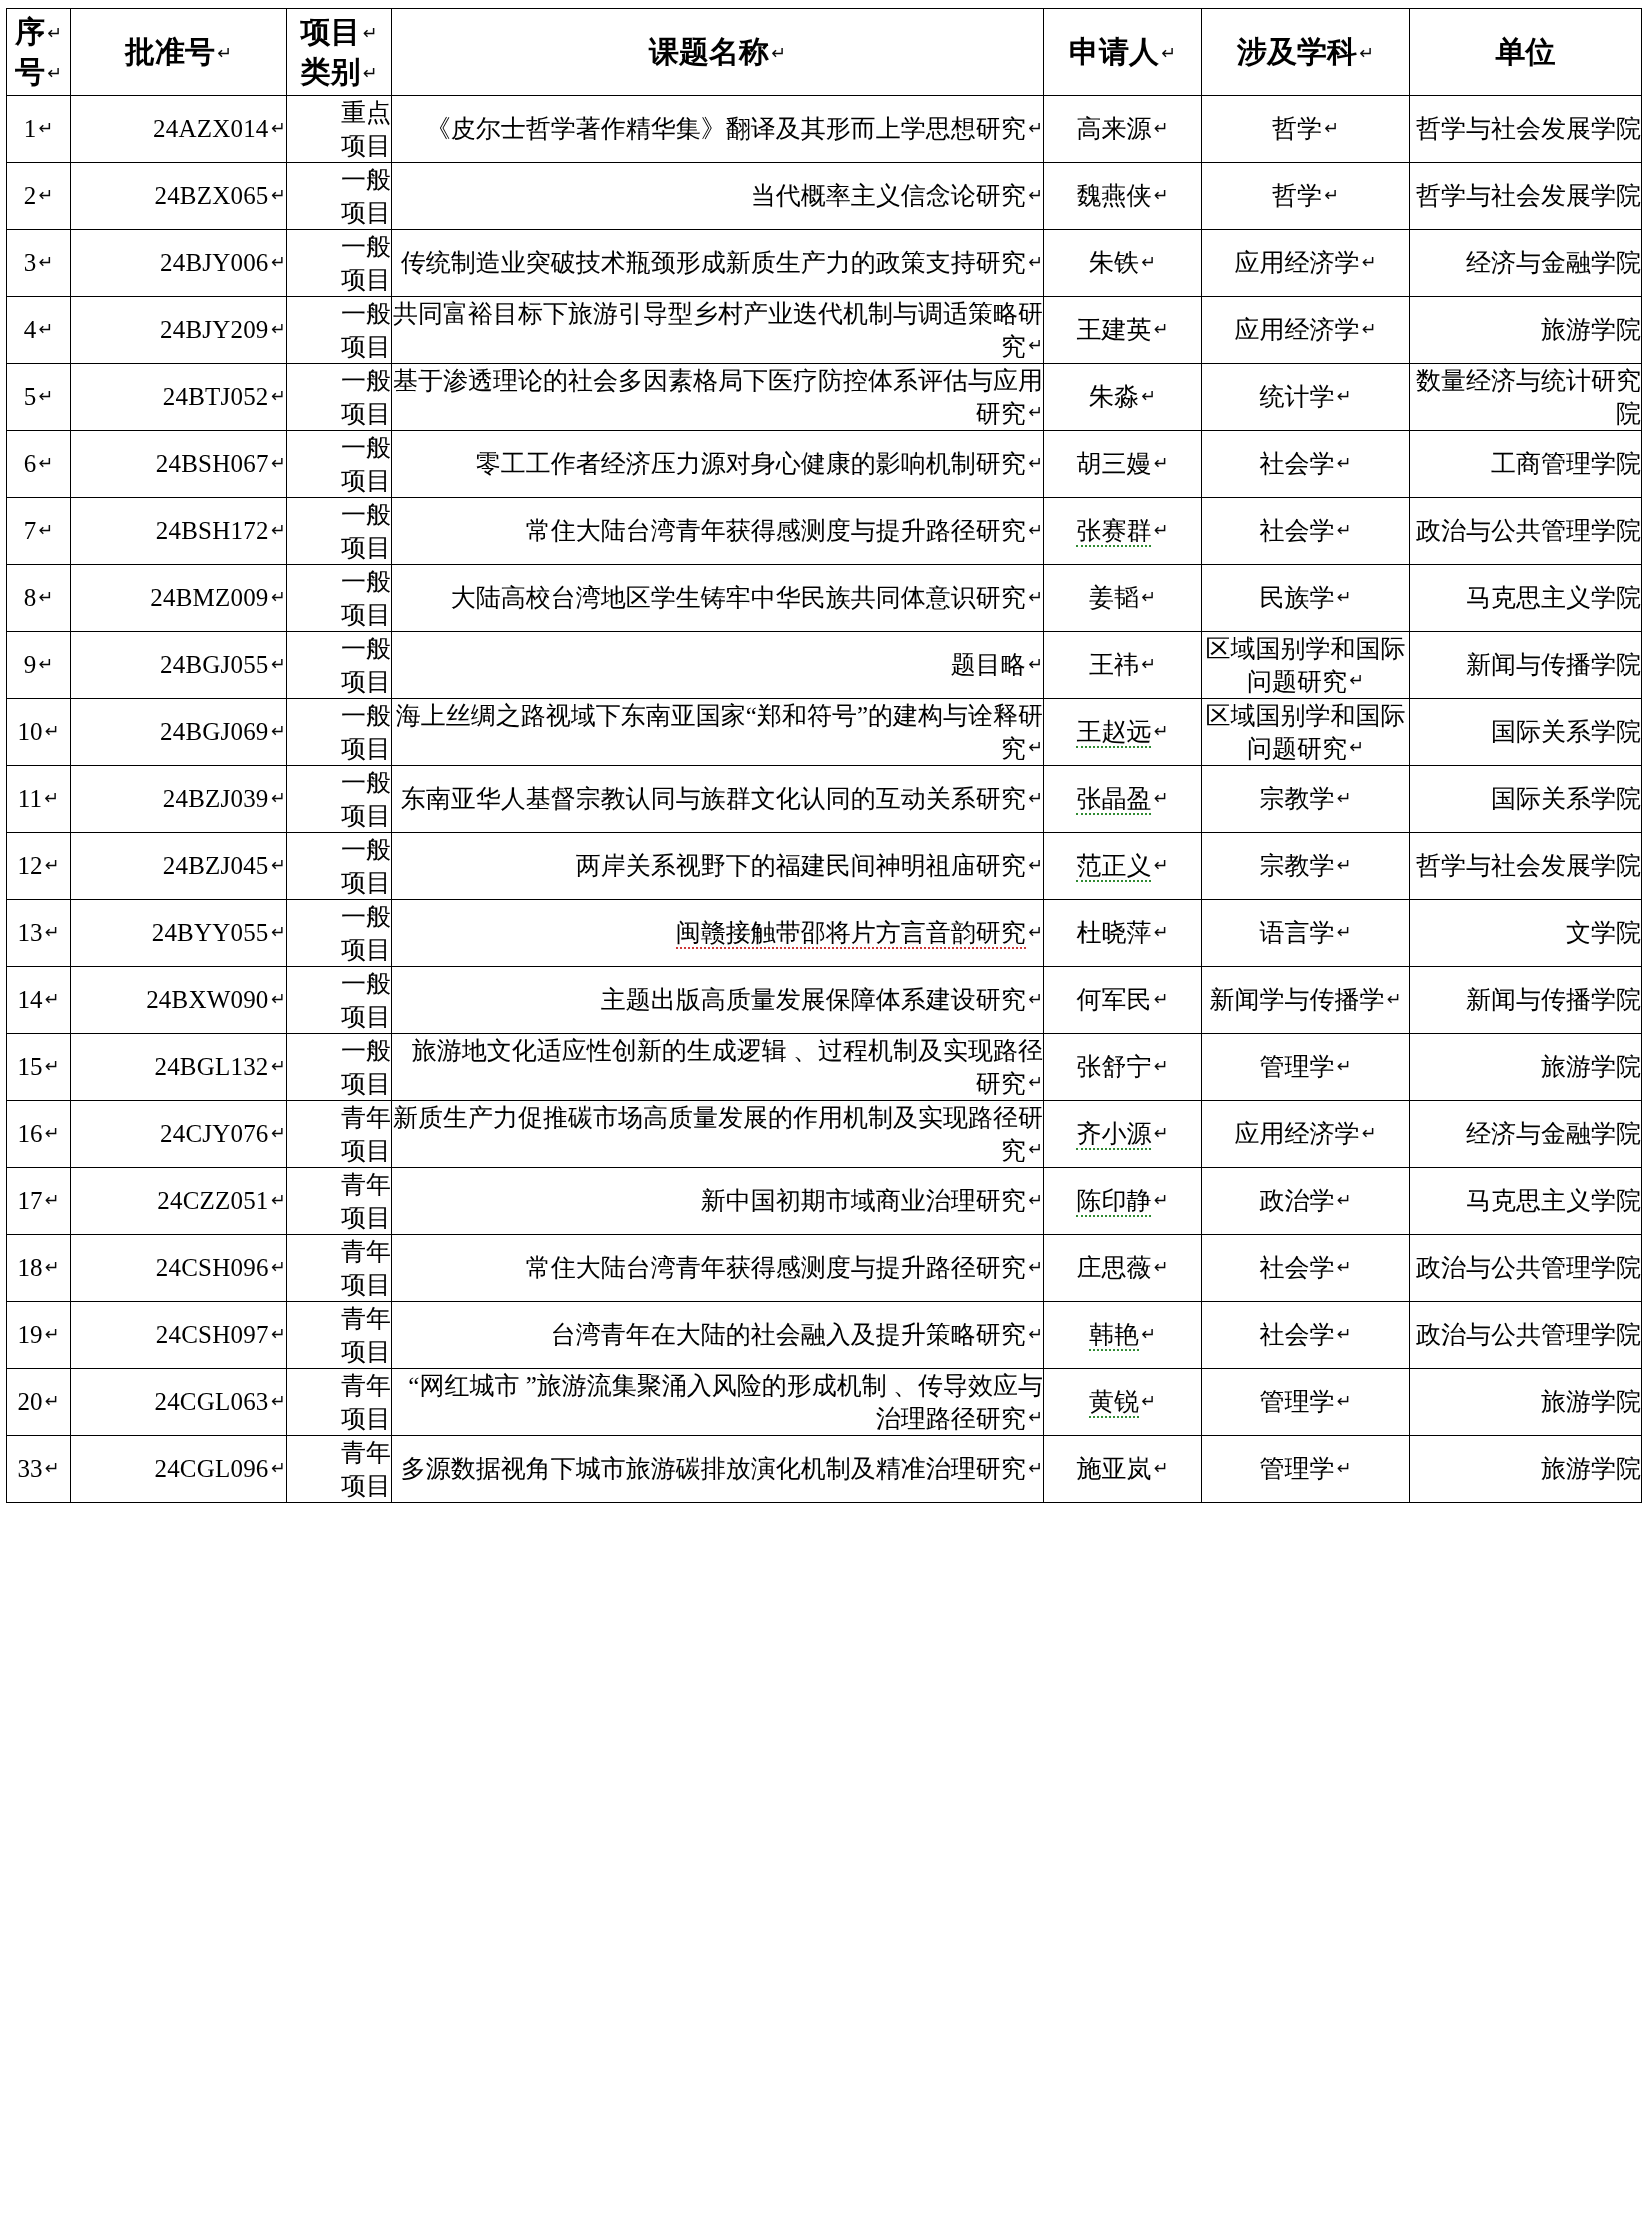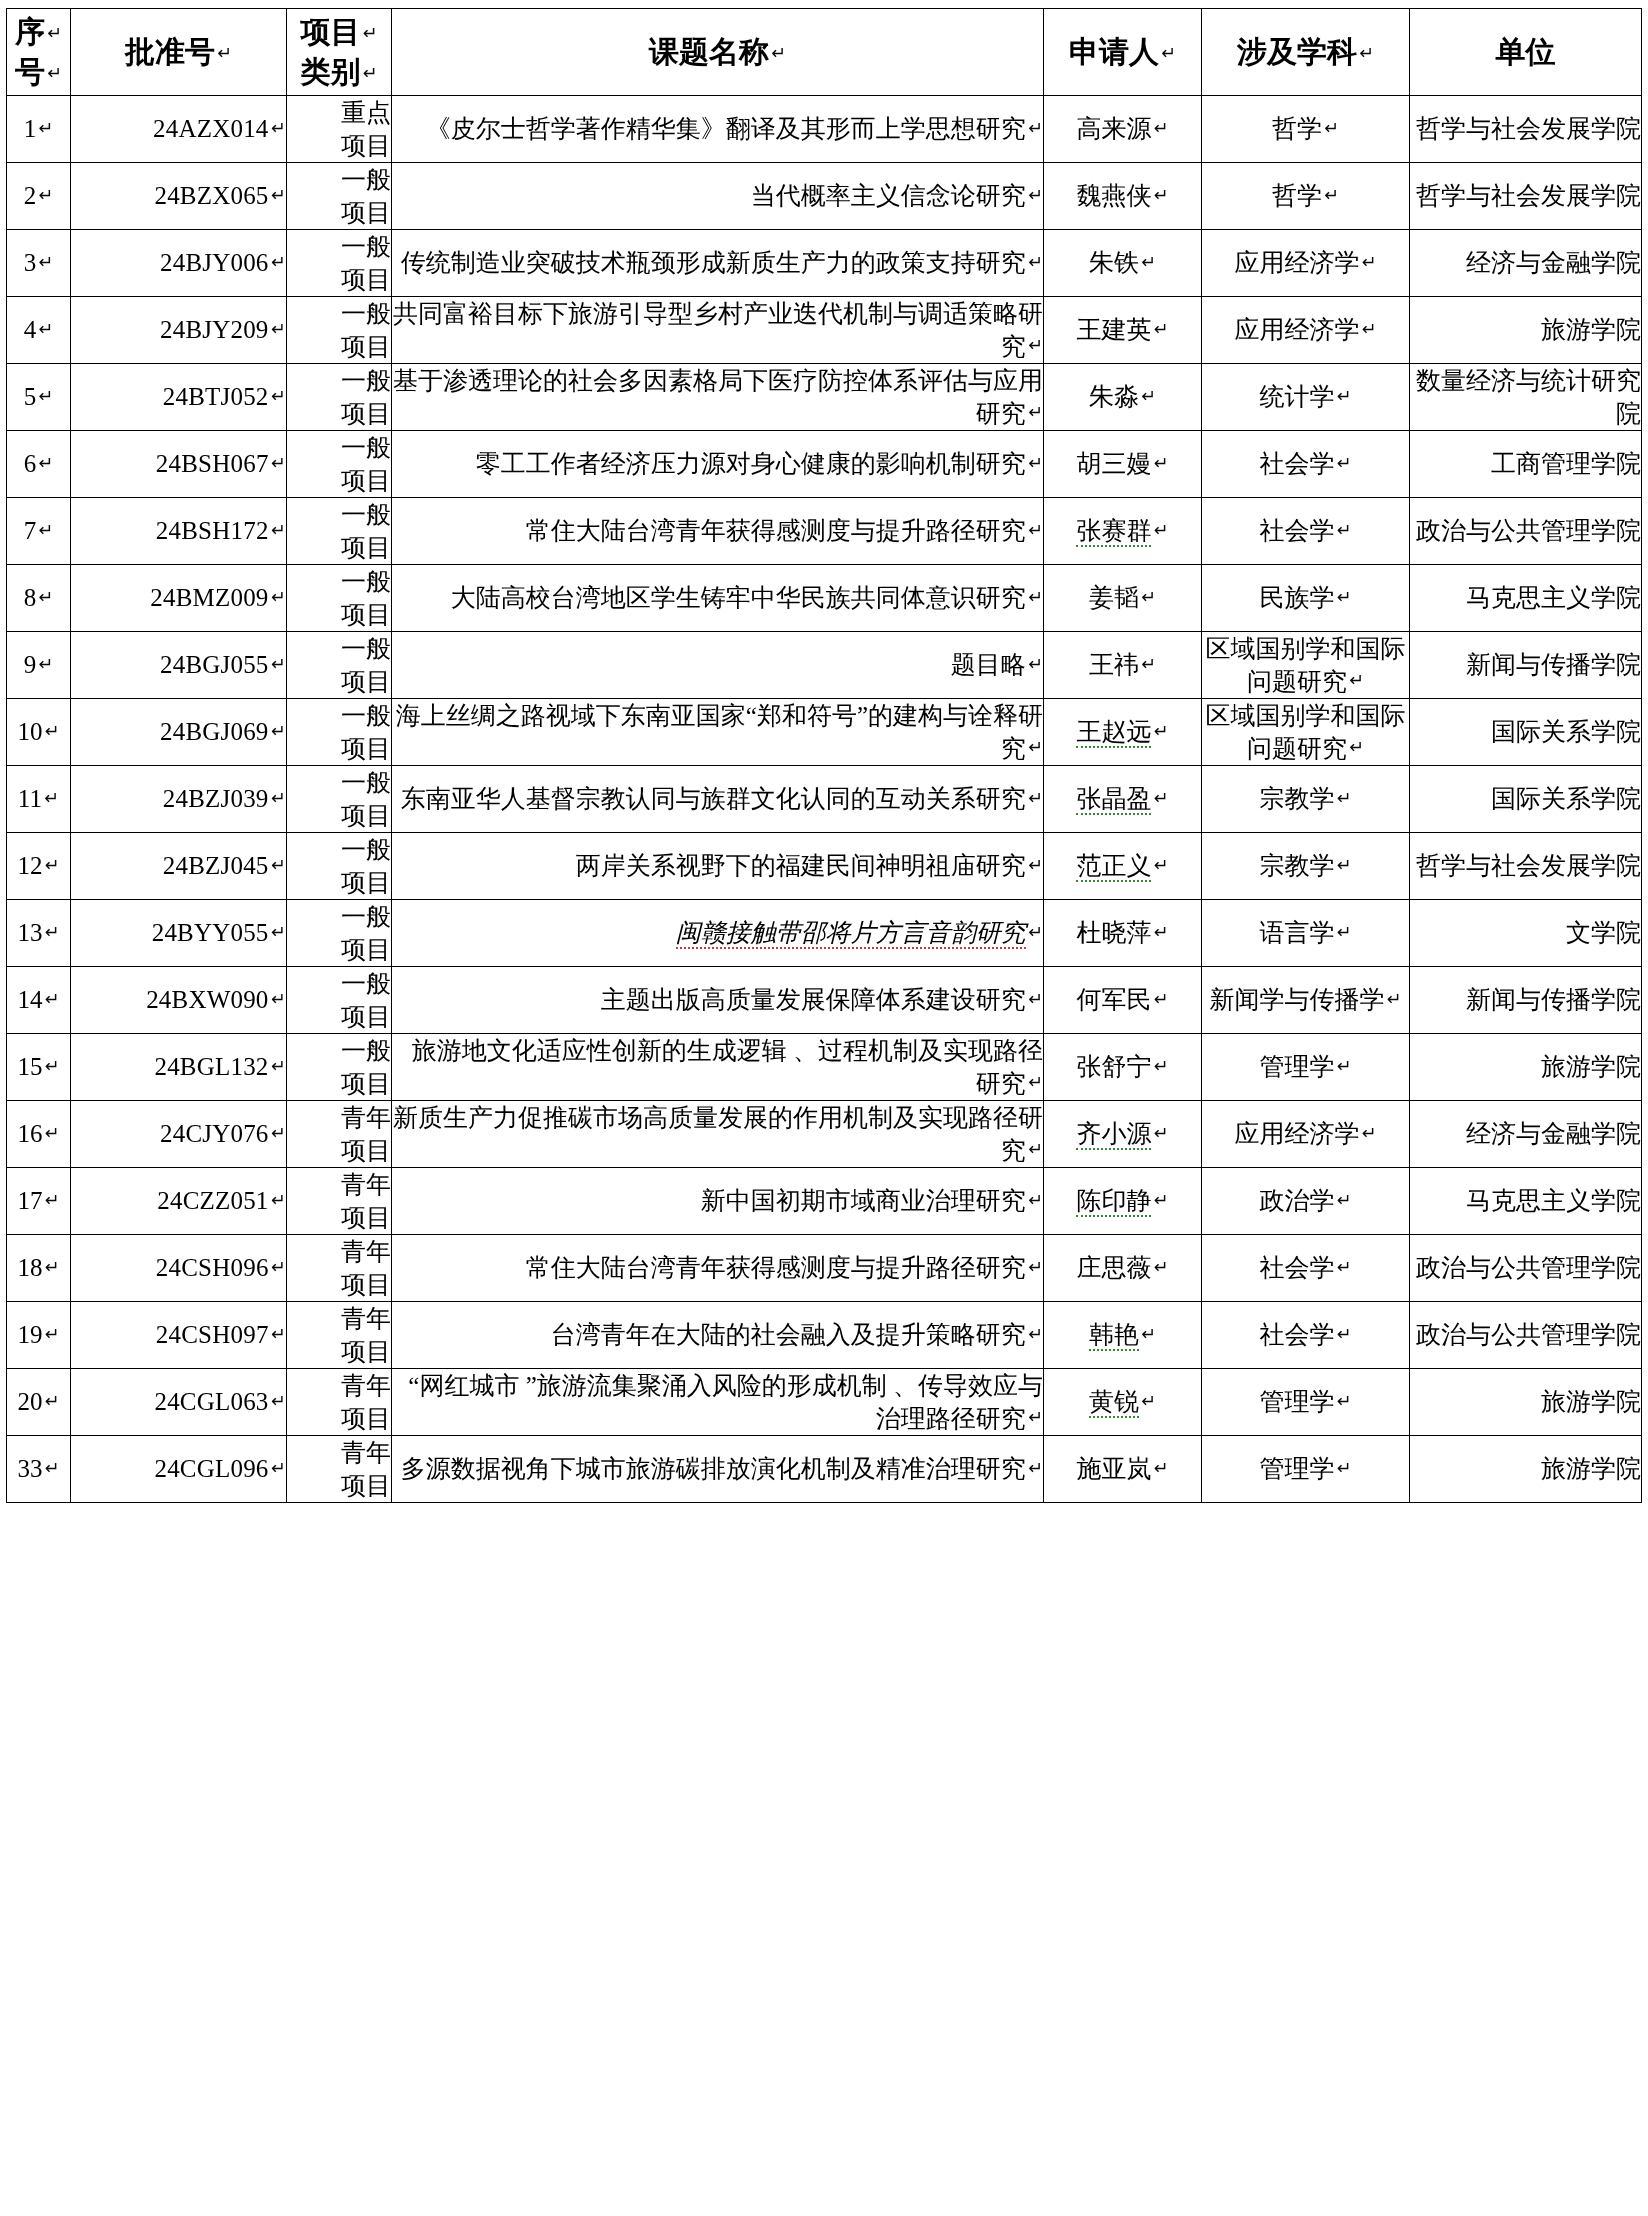--- a/index.html
+++ b/index.html
@@ -107,21 +107,20 @@
     top: 4.8px;
     font-family: "Liberation Sans", sans-serif;
     font-size: 17.7px;
     color: #111;
   }
   td.unit { position: relative; }
   .u-wrap { position: relative; display: block; }
   .spell-red {
     border-bottom: 2.4px dotted #d03a3a;
     padding-bottom: 0.8px;
-    font-style: italic;
   }
   .spell-green {
     border-bottom: 2.4px dotted #2f8a32;
     padding-bottom: 0.8px;
     text-align: center;
   }
 </style>
 </head>
 <body>
 

